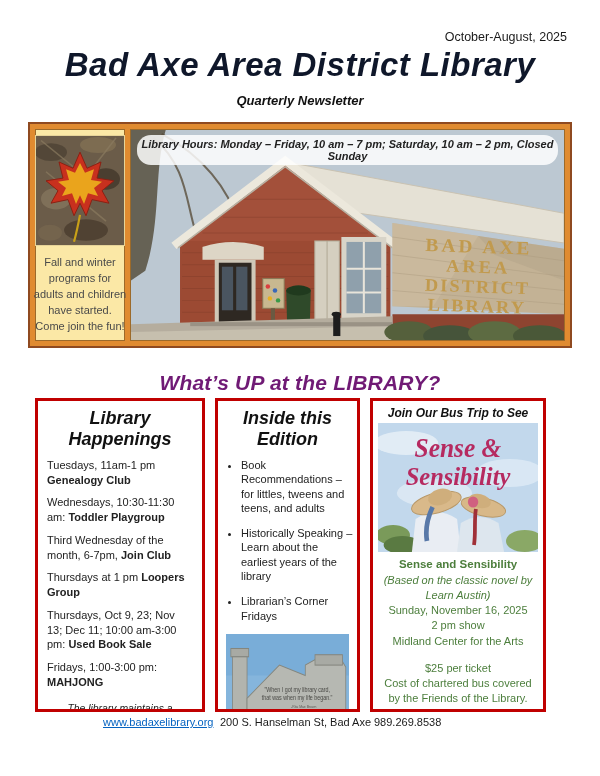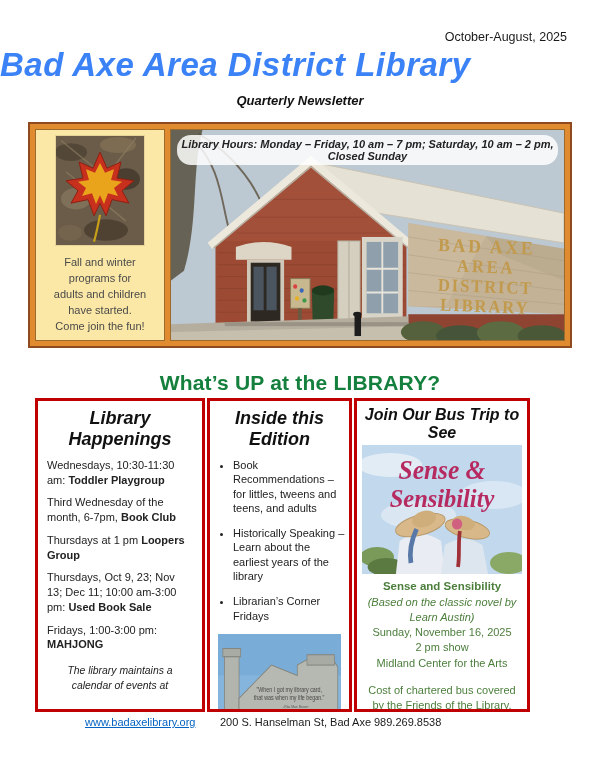--- a/index.html
+++ b/index.html
@@ -1,63 +1,63 @@
 <!DOCTYPE html>
 <html><head>
 <meta charset="utf-8">
 <style>
   html,body{margin:0;padding:0;}
   body{width:600px;height:776px;background:#ffffff;font-family:"Liberation Sans",sans-serif;color:#222;position:relative;overflow:hidden;}
   .page{position:absolute;inset:0;}
 
   
   .date{position:absolute;top:30px;right:33px;font-size:12.5px;color:#1a1a1a;}
-  .title{position:absolute;top:46px;left:0;width:100%;font-size:33px;font-weight:700;font-style:italic;color:#3b82f6;letter-spacing:.5px;}
+  .title{position:absolute;top:46px;left:0;width:100%;text-align:center;font-size:33px;font-weight:700;font-style:italic;color:#0f172a;letter-spacing:.5px;}
   .subtitle{position:absolute;top:93px;left:0;width:100%;text-align:center;font-size:13px;font-weight:700;font-style:italic;color:#111;}
 
   
   .banner{position:absolute;top:122px;left:28px;width:544px;height:226px;box-sizing:border-box;border:2px solid #8F4A20;background:#E08B30;padding:5px;}
   .banner-inner{display:flex;gap:5px;height:100%;}
-  .leaf-panel{width:130px;box-sizing:border-box;background:#FBE8A6;border:1px solid #9c6a2a;display:flex;flex-direction:column;align-items:center;padding:5px 4px;}
+  .leaf-panel{width:90px;box-sizing:border-box;background:#FBE8A6;border:1px solid #9c6a2a;display:flex;flex-direction:column;align-items:center;padding:5px 4px;}
   .leaf-panel svg{width:88px;height:122px;display:block;border:1px solid #e6d398;}
   .leaf-caption{font-size:11px;line-height:1.45;color:#4a4a4a;text-align:center;margin-top:9px;width:94px;}
   .photo-panel{flex:1;position:relative;border:1px solid #9c6a2a;overflow:hidden;background:#bcc8d2;}
   .photo-panel > svg{position:absolute;inset:0;width:100%;height:100%;}
   .hours-bar{position:absolute;top:5px;left:6px;right:6px;background:rgba(255,255,255,.84);text-align:center;font-size:11px;font-weight:600;font-style:italic;color:#222;padding:3px 0;border-radius:14px;}
 
   
-  .headline{position:absolute;top:371px;left:0;width:100%;text-align:center;font-size:21px;font-weight:800;color:#15803d;letter-spacing:.2px;}
-
-  
-  .cols{position:absolute;top:398px;left:35px;display:flex;gap:2px;height:314px;}
+  .headline{position:absolute;top:371px;left:0;width:100%;text-align:center;font-size:21px;font-weight:800;color:#701a75;letter-spacing:.2px;font-style:italic;}
+
+  
+  .cols{position:absolute;top:398px;left:35px;display:flex;gap:10px;height:314px;}
   .col{box-sizing:border-box;border:3px solid #C00000;background:#fff;overflow:hidden;}
   .col1{width:170px;padding:4px 9px;}
   .col2{width:145px;padding:4px 4px;}
   .col3{width:176px;padding:3px 3px;}
   .col-head{font-size:18px;font-weight:700;font-style:italic;text-align:center;color:#111;margin:3px 0 2px;}
-  .col3 .col-head{font-size:16px;margin:2px 0 3px;}
+  .col3 .col-head{font-size:12px;margin:2px 0 3px;}
 
   .event{font-size:11px;line-height:1.34;margin:8px 0;}
   .note{font-size:10.4px;font-style:italic;text-align:center;line-height:1.4;margin-top:12px;}
   .inline-link,.footer-link{color:#0563C1;text-decoration:underline;cursor:pointer;}
 
   .bullets{margin:8px 0 0;padding-left:19px;}
   .bullets li{font-size:11px;line-height:1.3;margin-bottom:11px;}
   .mid-photo{display:block;width:calc(100% - 8px);height:114px;margin:2px auto 0;}
 
   .poster{display:block;width:calc(100% - 4px);height:129px;margin:0 auto;}
   .trip-info{color:#4C7E3C;text-align:center;font-size:11px;line-height:1.38;margin-top:5px;padding:0 2px;}
   .t-title{font-weight:700;font-size:11.5px;}
   .t-sub{font-style:italic;}
   .t-gap{height:12px;}
 
   
   .footer{position:absolute;top:716px;left:0;width:100%;height:16px;font-size:11px;}
   .footer span,.footer a{position:absolute;white-space:nowrap;}
-  .f-web{left:85px;}
+  .f-web{left:103px;}
   .f-addr{left:220px;color:#1a1a1a;}
   .f-phone{left:374px;color:#1a1a1a;}
 </style>
 </head>
 <body>
 
 <div class="page">
 
   <div class="date">October-August, 2025</div>
   <div class="title">Bad Axe Area District Library</div>
@@ -160,22 +160,23 @@
         <div class="hours-bar">Library Hours:  Monday – Friday, 10 am – 7 pm; Saturday, 10 am – 2 pm, Closed Sunday</div>
       </div>
     </div>
   </div>
 
   <div class="headline">What’s UP at the LIBRARY?</div>
 
   <div class="cols">
     <div class="col col1">
       <div class="col-head">Library Happenings</div>
+      <p class="event"><span>Tuesdays, 11am-1 pm </span><b>Genealogy Club</b></p>
       <p class="event"><span>Wednesdays, 10:30-11:30 am: </span><b>Toddler Playgroup</b></p>
-      <p class="event"><span>Third Wednesday of the month, 6-7pm, </span><b>Book Club</b></p>
+      <p class="event"><span>Third Wednesday of the month, 6-7pm, </span><b>Join Club</b></p>
       <p class="event"><span>Thursdays at 1 pm </span><b>Loopers Group</b></p>
       <p class="event"><span>Thursdays, Oct 9, 23; Nov 13; Dec 11; 10:00 am-3:00 pm: </span><b>Used Book Sale</b></p>
       <p class="event"><span>Fridays, 1:00-3:00 pm: </span><b>MAHJONG</b></p>
       <p class="note"><span>The library maintains a calendar of events at </span></p>
     </div>
 
     <div class="col col2">
       <div class="col-head">Inside this Edition</div>
       <ul class="bullets">
         <li>Book Recommendations – for littles, tweens and teens, and adults</li>
@@ -228,20 +229,21 @@
         <circle cx="101" cy="79" r="5.5" fill="#d06080"></circle>
         <path d="M104,86 C102,98 104,110 102,122" stroke="#a03038" stroke-width="4" fill="none"></path>
       </svg>
       <div class="trip-info">
         <div class="t-title">Sense and Sensibility</div>
         <div class="t-sub">(Based on the classic novel by Learn Austin)</div>
         <div>Sunday, November 16, 2025</div>
         <div>2 pm show</div>
         <div>Midland Center for the Arts</div>
         <div class="t-gap"></div>
+        <div>$25 per ticket</div>
         <div>Cost of chartered bus covered by the Friends of the Library.</div>
 
       </div>
     </div>
   </div>
 
   <div class="footer">
     <a class="footer-link f-web" href="#">www.badaxelibrary.org</a>
     <span class="f-addr">200 S. Hanselman St, Bad Axe</span>
     <span class="f-phone">989.269.8538</span>

